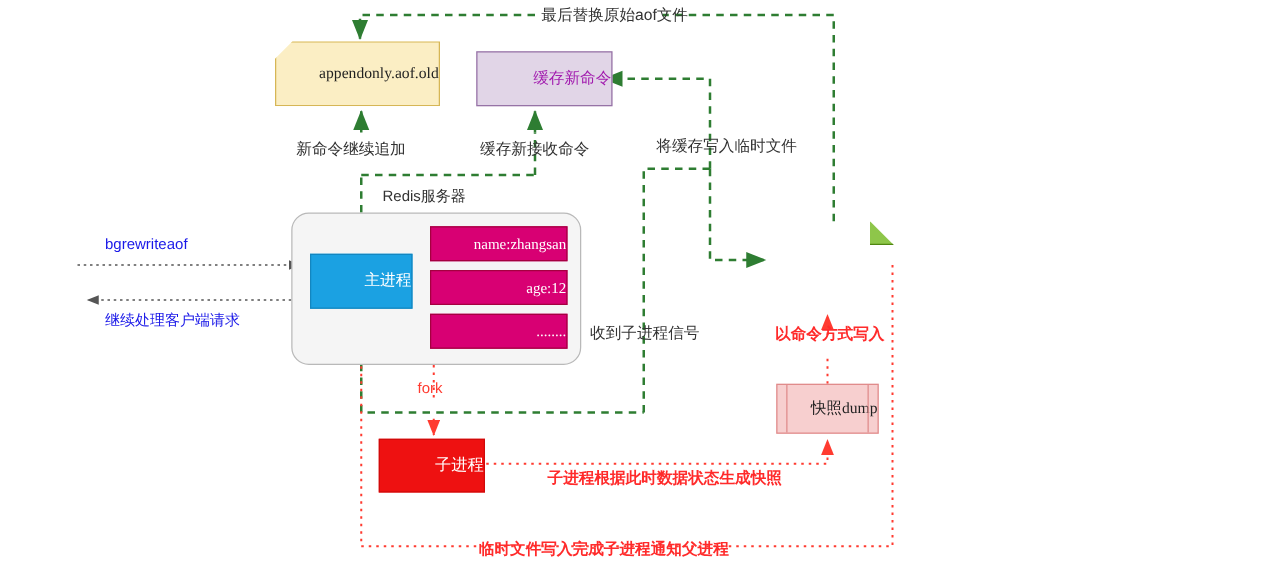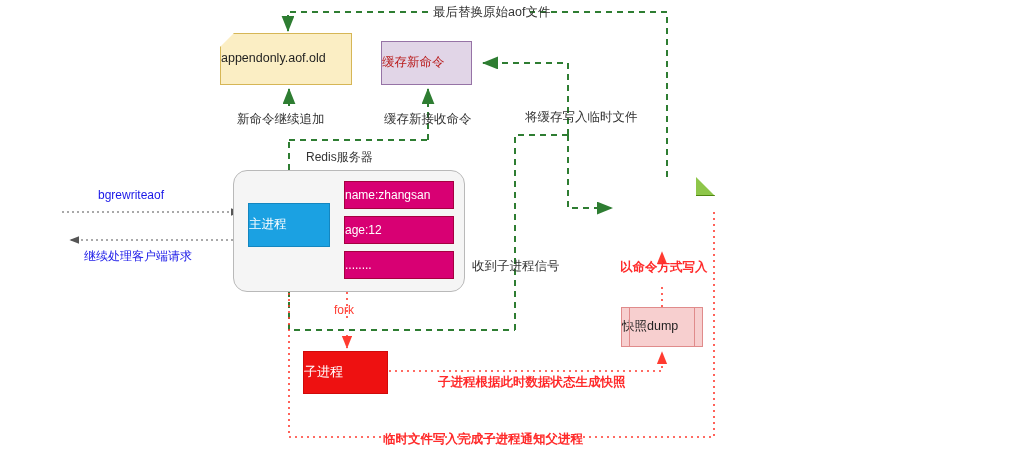--- a/index.html
+++ b/index.html
@@ -20,45 +20,46 @@
     left: 0;
     top: 0;
     width: 1030px;
     height: 464px;
   }
   .node {
     position: absolute;
     box-sizing: border-box;
     display: flex;
     align-items: center;
-    justify-content: flex-start;
+    justify-content: flex-end;
     text-align: center;
     line-height: 1.25;
+    font-family: Liberation Serif, serif;
   }
   .lbl {
     position: absolute;
     white-space: nowrap;
     line-height: 1.2;
   }
 
   
   .n-aofold {
     left: 220px; top: 33px; width: 132px; height: 52px;
     background: #fbeec4;
     border: 1px solid #d6b656;
     font-size: 12.5px;
     color: #1f1f1f;
     clip-path: polygon(14px 0, 100% 0, 100% 100%, 0 100%, 0 14px);
   }
   .n-cache {
-    left: 381px; top: 41px; width: 91px; height: 44px;
+    left: 381px; top: 41px; width: 109px; height: 44px;
     background: #e1d5e7;
     border: 1px solid #9673a6;
     font-size: 12.5px;
-    color: #b91c1c;
+    color: #a21caf;
   }
   .n-server {
     left: 233px; top: 170px; width: 232px; height: 122px;
     background: #f5f5f5;
     border: 1px solid #b9b9b9;
     border-radius: 14px;
   }
   .n-main {
     left: 248px; top: 203px; width: 82px; height: 44px;
     background: #1ba1e2;
@@ -121,21 +122,21 @@
   .lbl-blue { color: #1a18e8; font-size: 12px; }
   .lbl-red  { color: #ff2b2b; font-size: 12.5px; font-weight: bold; }
   .lbl-red-thin { color: #ff3b30; font-size: 12px; }
 
   .l-replace  { left: 433px; top: 5px; }
   .l-append   { left: 237px; top: 112px; }
   .l-newcmd   { left: 384px; top: 112px; }
   .l-writecache { left: 525px; top: 110px; text-align: center; }
   .l-serverlabel { left: 306px; top: 150px; font-size: 12px; }
   .l-signal   { left: 472px; top: 259px; }
-  .l-bgrew    { left: 98px; top: 188px; }
+  .l-bgrew    { left: 84px; top: 188px; }
   .l-continue { left: 84px; top: 249px; }
   .l-fork     { left: 334px; top: 303px; }
   .l-cmdwrite { left: 620px; top: 260px; }
   .l-snapshot { left: 438px; top: 375px; text-align: center; }
   .l-notify   { left: 383px; top: 433px; font-family: Liberation Mono, monospace; }
 </style>
 </head>
 <body>
 
 <div id="canvas">

